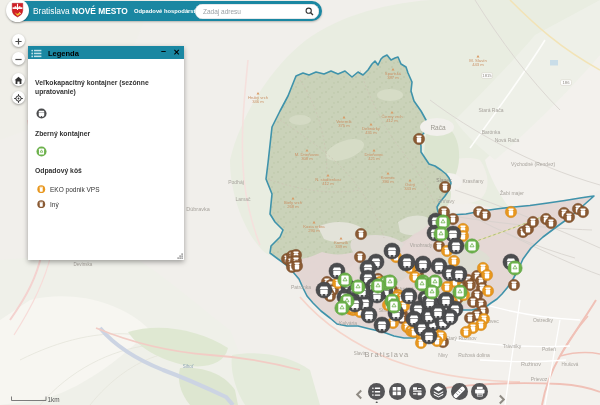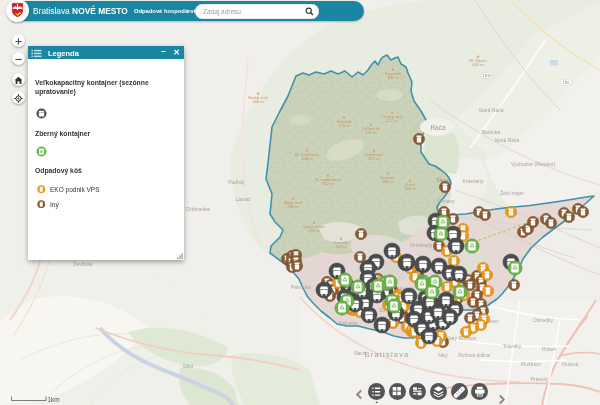--- a/index.html
+++ b/index.html
@@ -1,28 +1,28 @@
 <!DOCTYPE html>
 <html><head>
 <meta charset="utf-8">
 <style>
 html,body{margin:0;padding:0;}
 #stage{position:relative;width:600px;height:405px;overflow:hidden;background:#f1efeb;font-family:"Liberation Sans",sans-serif;}
 #map{position:absolute;left:0;top:0;}
 
-#hdr{position:absolute;left:12px;top:1px;width:310px;height:20px;background:#1a87a2;border-radius:0 10px 10px 0;box-shadow:0 1px 2px rgba(0,0,0,.25);padding-left:42px;}
+#hdr{position:absolute;left:12px;top:1px;width:310px;height:20px;background:#1a87a2;border-radius:0 10px 10px 0;box-shadow:0 1px 2px rgba(0,0,0,.25);}
 #logo{position:absolute;left:5.5px;top:-1px;width:23px;height:23px;background:#fff;border-radius:50%;box-shadow:0 1px 2px rgba(0,0,0,.3);z-index:5;}
 #hdr .t1{position:absolute;left:21px;top:4.5px;font-size:8.4px;color:#fff;white-space:nowrap;letter-spacing:0px;}
 #hdr .t1 b{font-weight:bold;}
 #hdr .t2{position:absolute;left:122px;top:7.2px;font-size:5.8px;font-weight:bold;color:#fff;white-space:nowrap;}
 #srch{position:absolute;left:183px;top:2.5px;width:124px;height:15px;background:#fff;border-radius:8px;box-shadow:inset 0 0 0 0.5px #cfd4d7;}
 #srch .ph{position:absolute;left:8px;top:4px;font-size:6.5px;color:#9aa0a4;}
 
 #leg{position:absolute;left:28px;top:46px;width:156px;height:214px;background:#fff;box-shadow:0 2px 5px rgba(0,0,0,.35);}
-#leg .hd{position:absolute;left:0;top:0;right:0;height:13px;background:#1a87a2;color:#ffffff;}
+#leg .hd{position:absolute;left:0;top:0;right:0;height:13px;background:#1a87a2;color:#000000;}
 #leg .hd .ttl{position:absolute;left:20px;top:2.5px;font-size:7.5px;font-weight:bold;}
 #leg .hd .mn{position:absolute;right:18px;top:0px;font-size:9px;font-weight:bold;}
 #leg .hd .cl{position:absolute;right:4px;top:1.5px;font-size:8px;font-weight:bold;}
 #leg .bd{position:absolute;left:7px;top:13px;right:2px;color:#333;}
 .lt{font-size:6.8px;font-weight:bold;line-height:1.35;}
 .li{font-size:6.5px;}
 
 .rbtn{position:absolute;width:13px;height:13px;border-radius:50%;background:#fff;box-shadow:0 1px 2.5px rgba(0,0,0,.35);color:#4c4c4c;text-align:center;}
 
 .tbtn{position:absolute;width:17px;height:17px;border-radius:50%;background:#555557;top:383px;}

